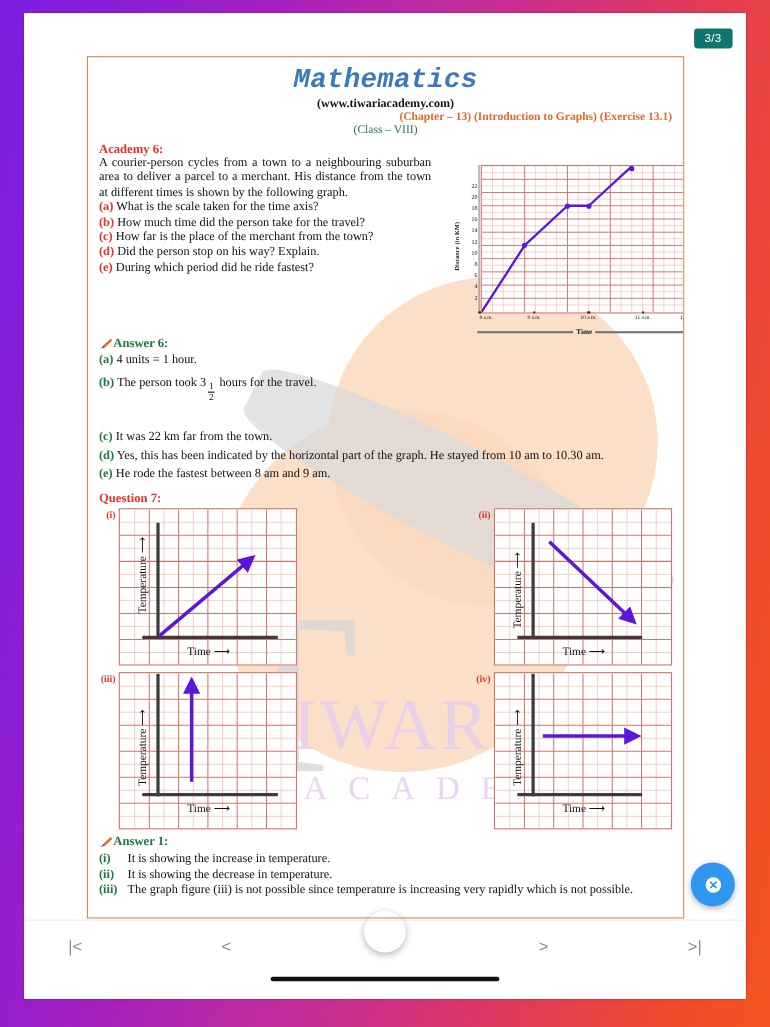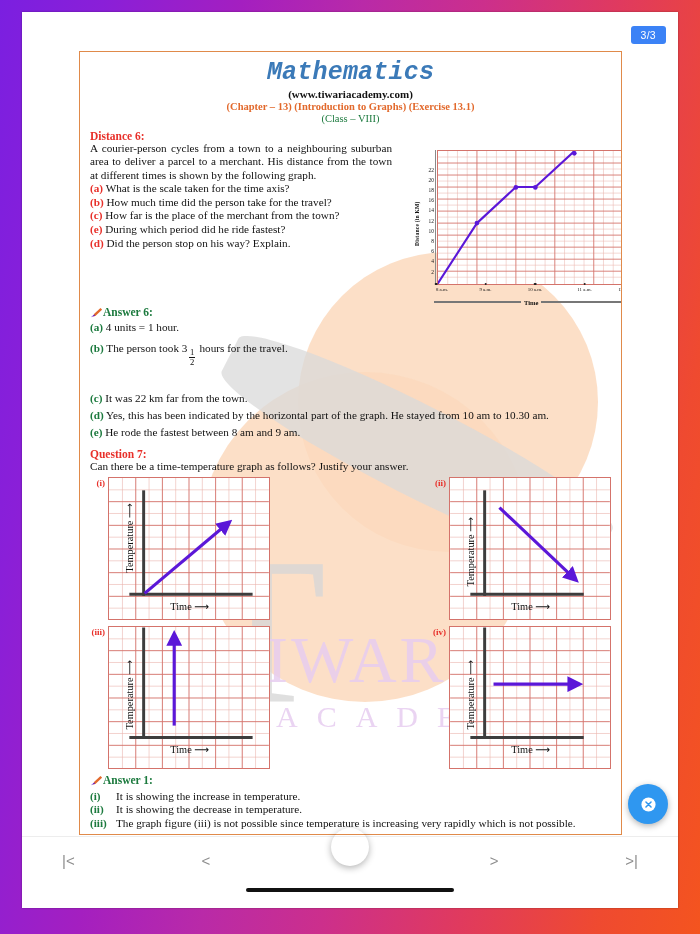--- a/index.html
+++ b/index.html
@@ -51,21 +51,21 @@
   .batt > i { position:absolute; left:1px; top:1px; bottom:1px; background:#111;
     border-radius:1px; display:block; }
 
   
   #viewer {
     flex: 1 1 auto; position: relative;
     background: #ffffff; overflow: hidden;
   }
   #pagebadge {
     position: absolute; right: 12px; top: 14px; z-index: 30;
-    background: #3b82f6; color: #fff;
+    background: #0f766e; color: #fff;
     font-family: "Liberation Sans", sans-serif;
     font-size: 10.5px; padding: 3px 10px; border-radius: 3px;
     letter-spacing: .3px;
   }
 
   
   #paper {
     position: absolute; left: 57px; top: 39px;
     width: 543px; height: 784px;
     background: #fff;
@@ -107,21 +107,21 @@
 
   #content { position: relative; z-index: 5; padding: 7px 10px 0 10px; }
 
   
   .doc-title {
     text-align:center; color:#3b7ab8; font-size: 25px;
     font-style: italic; font-weight: 700; letter-spacing:.2px;
     font-family:Liberation Mono, monospace; line-height:1.1;
   }
   .doc-site { text-align:center; font-weight:700; font-size:11px; color:#111; margin-top:1px;}
-  .doc-chap { text-align:center; font-weight:700; font-size:10.5px; color:#e2692c; margin-top:1px;}
+  .doc-chap { text-align:right; font-weight:700; font-size:10.5px; color:#e2692c; margin-top:1px;}
   .doc-class { text-align:center; font-weight:400; font-size:10.5px; color:#1c7a3e; margin-top:1px;}
 
   .q-head { color:#e8302a; font-weight:700; font-size:11.5px; margin-top:6px; }
   .a-head { color:#1c7a3e; font-weight:700; font-size:11.5px; display:flex; align-items:flex-end; gap:1px;}
   .pencil { display:inline-block; width:12px; height:11px; }
 
   
   .q6-wrap { display:flex; align-items:flex-start; gap:20px; }
   .q6-text { width: 302px; flex: 0 0 302px; }
   .q6-graph { flex: 1 1 auto; padding-top: 8px; }
@@ -239,44 +239,44 @@
       <div class="wm-word w1">IWARI</div>
       <div class="wm-word w2">ACADEMY</div>
 
       <div id="content">
 
         <div class="doc-title">Mathematics</div>
         <div class="doc-site">(www.tiwariacademy.com)</div>
         <div class="doc-chap">(Chapter – 13) (Introduction to Graphs) (Exercise 13.1)</div>
         <div class="doc-class">(Class – VIII)</div>
 
-        <div class="q-head">Distance 6:</div>
+        <div class="q-head">Academy 6:</div>
 
         <div class="q6-wrap">
           <div class="q6-text">
             <p class="body just">A courier-person cycles from a town to a neighbouring suburban area to deliver a parcel to a merchant. His distance from the town at different times is shown by the following graph.</p>
             <p class="body">
               <span class="lbl-r">(a)</span>
               <span>What is the scale taken for the time axis?</span>
             </p>
             <p class="body">
               <span class="lbl-r">(b)</span>
               <span>How much time did the person take for the travel?</span>
             </p>
             <p class="body">
               <span class="lbl-r">(c)</span>
               <span>How far is the place of the merchant from the town?</span>
             </p>
             <p class="body">
+              <span class="lbl-r">(d)</span>
+              <span>Did the person stop on his way? Explain.</span>
+            </p>
+            <p class="body">
               <span class="lbl-r">(e)</span>
               <span>During which period did he ride fastest?</span>
-            </p>
-            <p class="body">
-              <span class="lbl-r">(d)</span>
-              <span>Did the person stop on his way? Explain.</span>
             </p>
           </div>
 
           <div class="q6-graph">
             <div class="graph6">
               <div class="plotrow">
                 <div class="ylab">Distance (in KM)</div>
                 <div class="yticks">
                   <span style="bottom:112.0px">22</span>
                   <span style="bottom:101.8px">20</span>
@@ -410,21 +410,20 @@
         <div class="ans-line">
           <span class="lbl-g">(d)</span>
           <span>Yes, this has been indicated by the horizontal part of the graph. He stayed from 10 am to 10.30 am.</span>
         </div>
         <div class="ans-line">
           <span class="lbl-g">(e)</span>
           <span>He rode the fastest between 8 am and 9 am.</span>
         </div>
 
         <div class="q-head" style="margin-top:9px">Question 7:</div>
-        <p class="body">Can there be a time-temperature graph as follows? Justify your answer.</p>
 
         <div class="q7-row">
           <div class="q7-cell">
             <span class="rn">(i)</span>
             <div class="minigrid">
               <svg viewBox="0 0 162 143">
                 <g stroke="#eab5ae" stroke-width="0.6">
                   <line x1="13.5" y1="0" x2="13.5" y2="143"></line>
                     <line x1="40.5" y1="0" x2="40.5" y2="143"></line>
                   <line x1="67.5" y1="0" x2="67.5" y2="143"></line>

